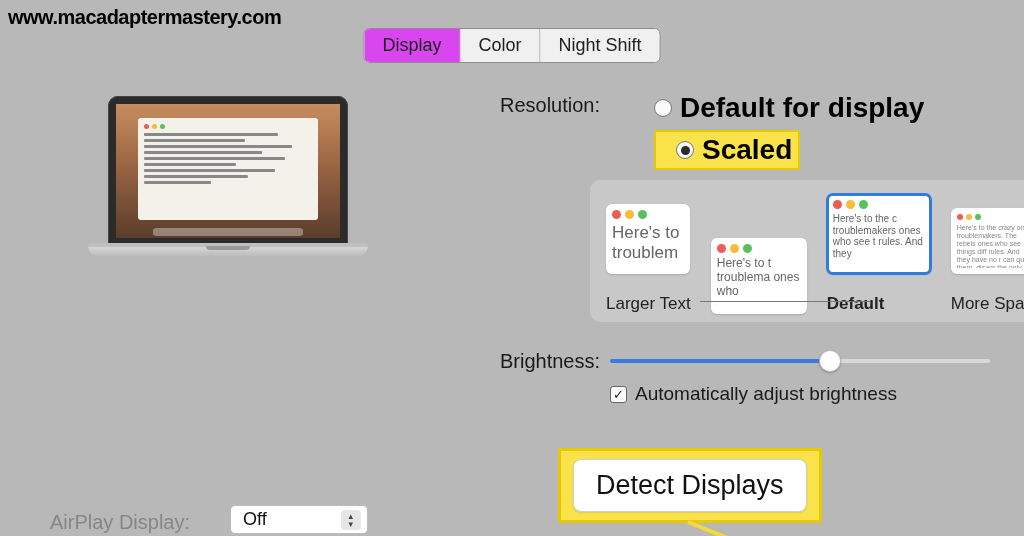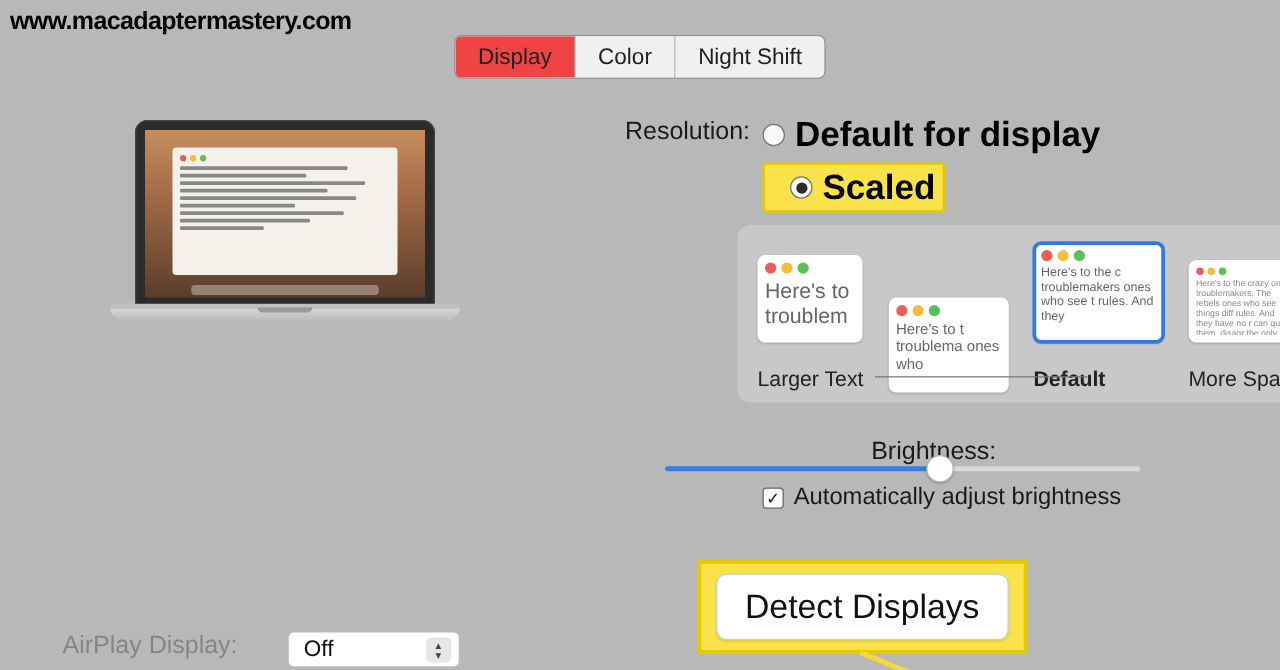--- a/index.html
+++ b/index.html
@@ -33,21 +33,21 @@
   }
   .tabbar .tab {
     padding: 6px 18px;
     font-size: 18px;
     color: #202020;
     background: #f0f0f0;
     border-right: 1px solid #a8a8a8;
     cursor: pointer;
   }
   .tabbar .tab:last-child { border-right: none; }
-  .tabbar .tab.active { background: #ef4444; }
+  .tabbar .tab.active { background: #d946ef; }
 
   
   .macbook {
     position: absolute;
     top: 96px;
     left: 88px;
     width: 280px;
   }
   .mb-screen-frame {
     width: 240px;
@@ -113,20 +113,21 @@
   .settings {
     position: absolute;
     top: 92px;
     left: 440px;
     right: 20px;
   }
   .row {
     display: flex;
     align-items: flex-start;
     margin-bottom: 6px;
+    gap: 44px;
   }
   .label-col {
     width: 170px;
     text-align: right;
     font-size: 20px;
     color: #1a1a1a;
     padding-right: 10px;
     padding-top: 2px;
   }
   .radio-group { display:flex; flex-direction:column; gap:6px;}
@@ -181,21 +182,21 @@
   .t3 .thumb{ width:104px; height:80px;} .t3 .thumb-text{font-size:10px;}
   .t4 .thumb{ width:90px; height:66px;}  .t4 .thumb-text{font-size:7px; color:#888;}
   .scale-label { font-size:17px; color:#222;}
   .scale-label.bold{ font-weight:700;}
   .scale-track{
     position:absolute; left:110px; right:200px; bottom:20px; height:1px; background:#777;
   }
 
   .brightness-row {
     margin-top: 26px;
-    display:flex; align-items:center;flex-direction:column;
+    display:flex; align-items:center;
   }
   .slider {
     position: relative;
     width: 380px; height: 4px;
     background: linear-gradient(to right,#3a7de0 0%, #3a7de0 58%, #d9d9d9 58%, #d9d9d9 100%);
     border-radius:2px;
   }
   .slider-knob{
     position:absolute; top:50%; left:58%;
     width:22px;height:22px;border-radius:50%;
@@ -237,21 +238,21 @@
     position:absolute;
     left:688px; top:520px;
     width:110px; height:4px;
     background:#f3da3a;
     transform-origin:left center;
     transform:rotate(22deg);
   }
 
   .bottom-frag{
     position:absolute; left:50px; bottom:2px;
-    display:flex; align-items:flex-start; gap:40px;
+    display:flex; align-items:flex-end; gap:40px;
     font-size:20px; color:#111;
   }
   .select-frag{
     background:#fff; border:1px solid #bbb; border-radius:5px;
     padding:3px 100px 3px 12px; font-size:18px; position:relative;
   }
   .arrows{
     position:absolute; right:6px; top:50%; transform:translateY(-50%);
     width:20px;height:20px; display:flex; flex-direction:column; justify-content:center; align-items:center;
     background:#e6e6e6; border-radius:4px;

